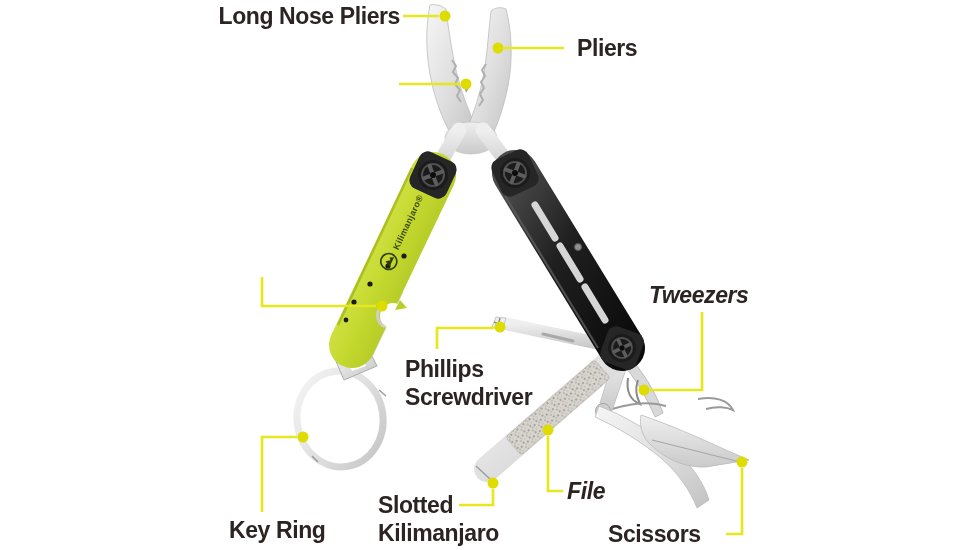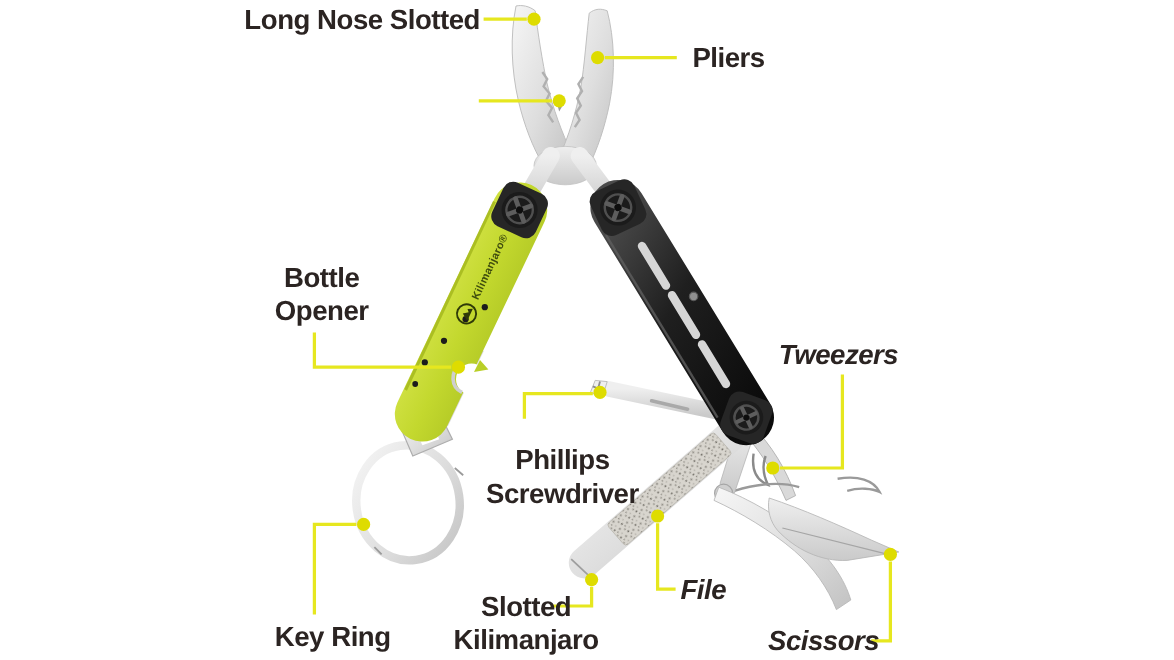--- a/index.html
+++ b/index.html
@@ -4,21 +4,20 @@
 <style>
   html,body{margin:0;padding:0;background:#fff;}
   #stage{
     position:relative;width:978px;height:550px;background:#ffffff;
     font-family:"Liberation Sans", sans-serif;overflow:hidden;
   }
   .callout-label{
     position:absolute;font-weight:bold;font-size:23px;line-height:1.22;
     letter-spacing:-0.4px;color:#2b2422;white-space:pre-line;
     transform:translateY(-50%);
-    text-align:center;
   }
   .ra{text-align:right;}
   svg{position:absolute;left:0;top:0;}
 </style>
 </head>
 <body>
 
 <div id="stage">
 
   <svg width="978" height="550" viewBox="0 0 978 550">
@@ -172,26 +171,24 @@
       <circle cx="382" cy="306" r="5.5"></circle>
       <circle cx="644" cy="390" r="5.5"></circle>
       <circle cx="500" cy="327" r="5.5"></circle>
       <circle cx="303" cy="437" r="5.5"></circle>
       <circle cx="493" cy="483" r="5.5"></circle>
       <circle cx="548" cy="430" r="5.5"></circle>
       <circle cx="742" cy="462" r="5.5"></circle>
     </g>
   </svg>
 
-  <div class="callout-label ra" style="right:578px;top:16px;">Long Nose Slotted</div>
+  <div class="callout-label ra" style="right:578px;top:16px;">Long Nose Pliers</div>
   <div class="callout-label" style="left:577px;top:48px;">Pliers</div>
-  <div class="callout-label" style="left:229px;top:245px;">Bottle
-Opener</div>
   <div class="callout-label" style="left:649px;top:295px;font-style:italic;">Tweezers</div>
-  <div class="callout-label" style="left:405px;top:397px;">Phillips
+  <div class="callout-label" style="left:405px;top:383px;">Phillips
 Screwdriver</div>
   <div class="callout-label" style="left:229px;top:530px;">Key Ring</div>
   <div class="callout-label" style="left:378px;top:519px;">Slotted
 Kilimanjaro</div>
   <div class="callout-label" style="left:567px;top:491px;font-style:italic;">File</div>
-  <div class="callout-label" style="left:640px;top:534px;font-style:italic;">Scissors</div>
+  <div class="callout-label" style="left:608px;top:534px;">Scissors</div>
 
 </div>
 
 </body></html>

